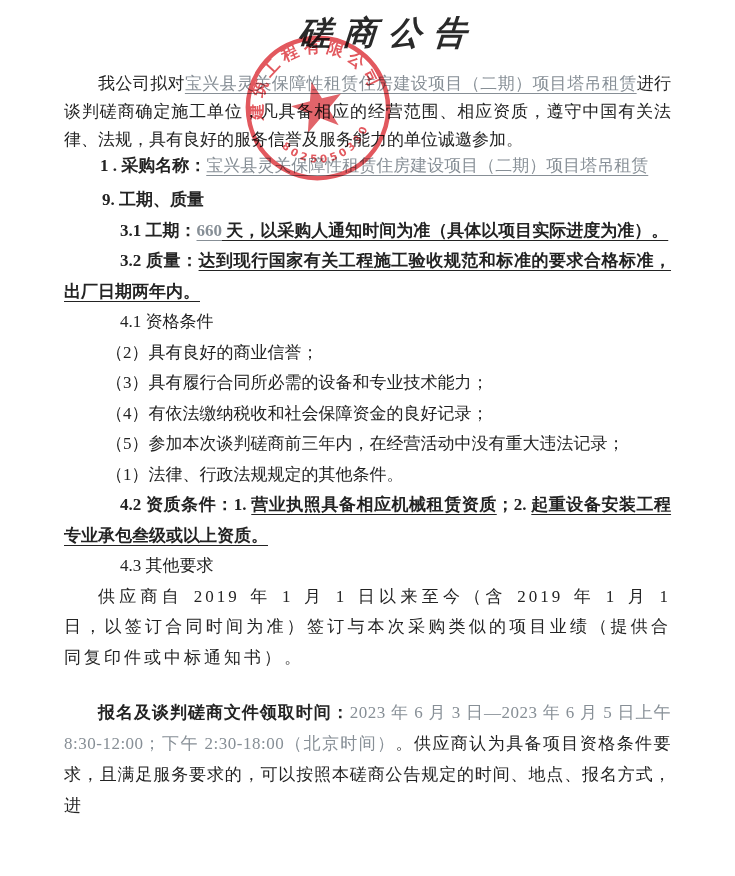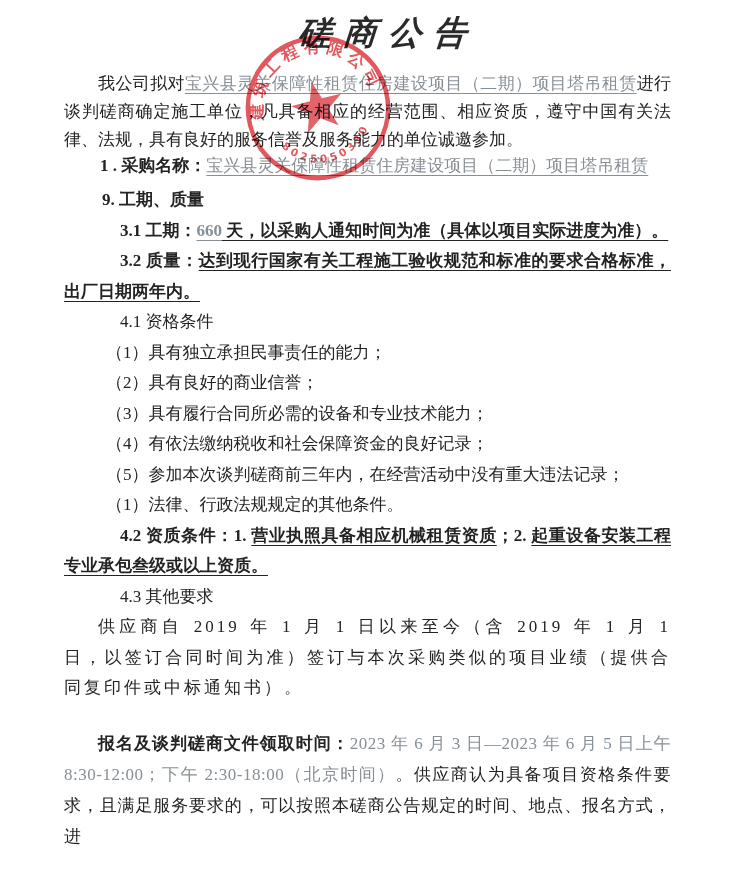--- a/index.html
+++ b/index.html
@@ -51,21 +51,20 @@
 
   <p class="h3head">9. 工期、质量</p>
 
   <p class="sub one"><span class="b">3.1 工期：</span><span class="u muted b">660</span><span class="u b"> 天，以采购人通知时间为准（具体以项目实际进度为准）。</span></p>
 
   <p class="sub"><span class="b">3.2 质量：</span><span class="u b">达到现行国家有关工程施工验收规范和标准的要求合格标准，出厂日期两年内。</span></p>
 
 
   <p class="sub">4.1 资格条件</p>
 
-  <p class="cond">（1）具有独立承担民事责任的能力；</p>
   <p class="cond">（2）具有良好的商业信誉；</p>
   <p class="cond">（3）具有履行合同所必需的设备和专业技术能力；</p>
   <p class="cond">（4）有依法缴纳税收和社会保障资金的良好记录；</p>
   <p class="cond">（5）参加本次谈判磋商前三年内，在经营活动中没有重大违法记录；</p>
   <p class="cond">（1）法律、行政法规规定的其他条件。</p>
 
   <p class="sub b"><span>4.2 资质条件：</span><span>1. </span><span class="u">营业执照具备相应机械租赁资质</span><span>；</span><span>2. </span><span class="u">起重设备安装工程专业承包叁级或以上资质。</span></p>
 
   <p class="sub">4.3 其他要求</p>
 

